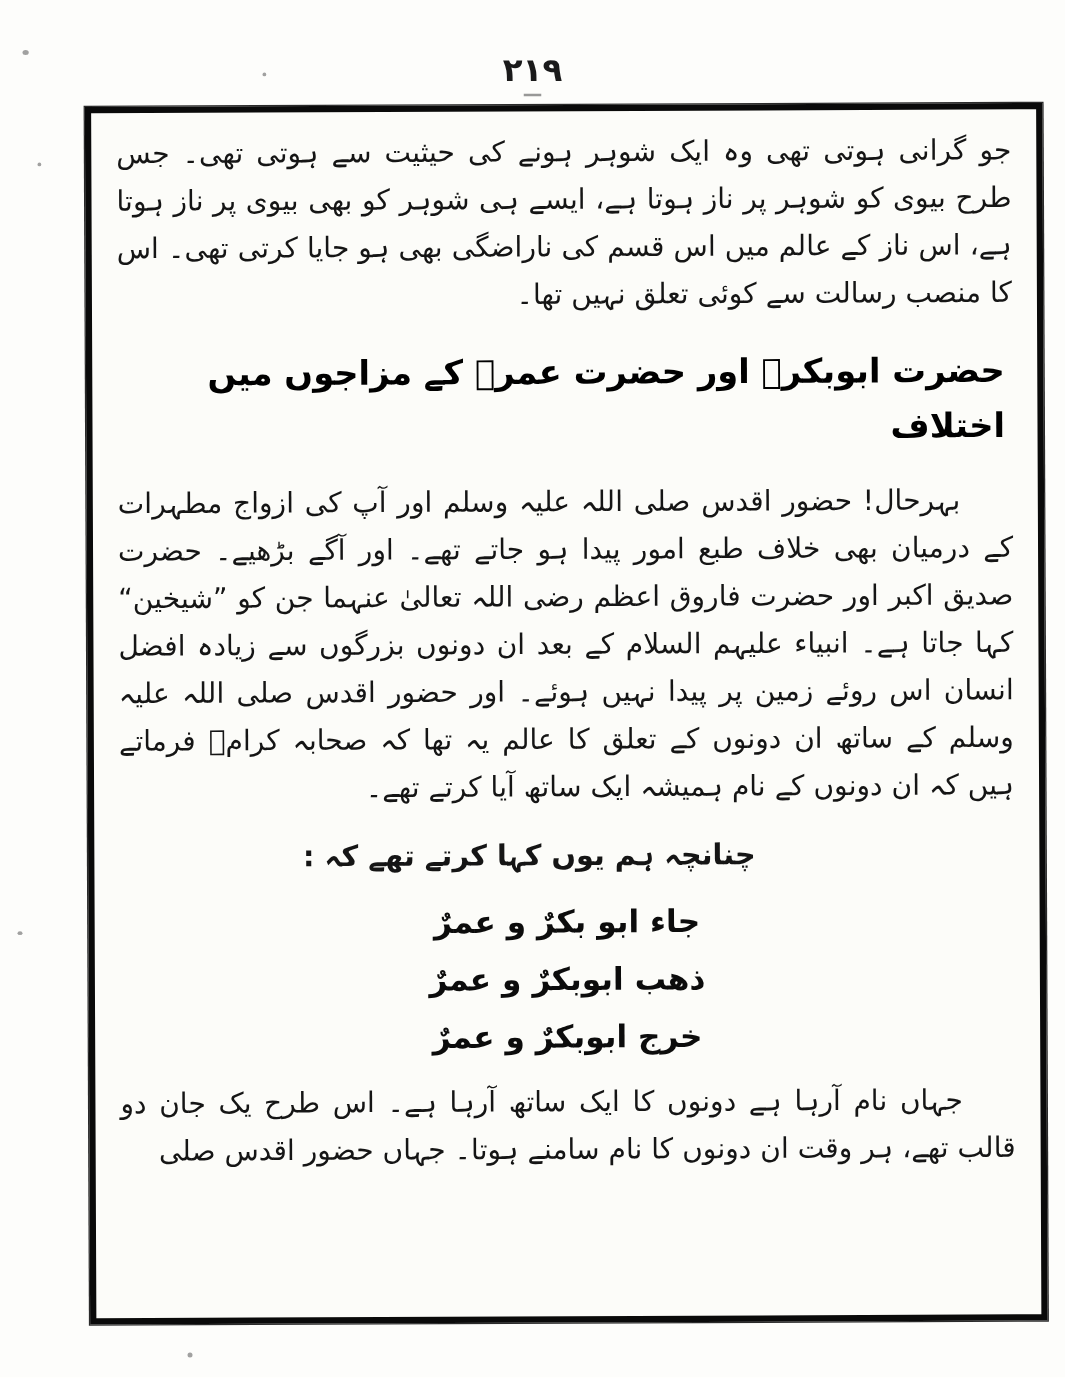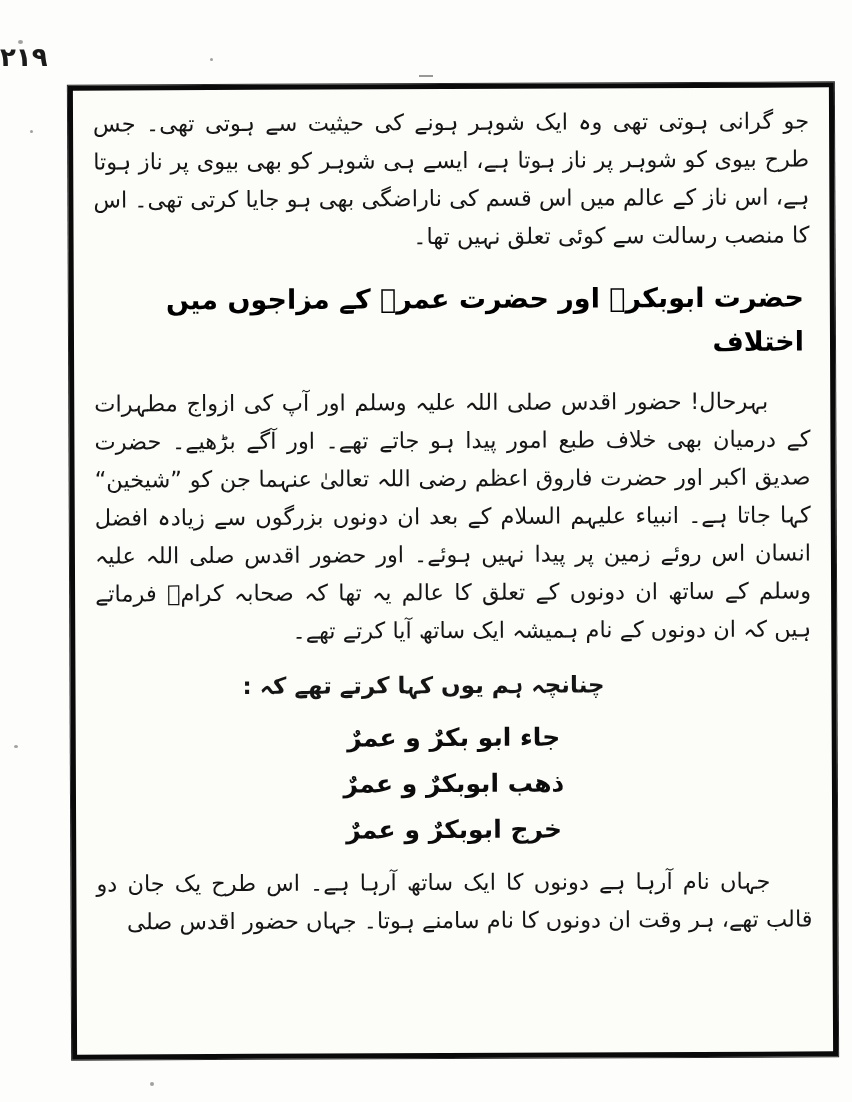--- a/index.html
+++ b/index.html
@@ -29,21 +29,21 @@
     background: #555;
     border-radius: 50%;
     opacity: .55;
   }
 
   .page-number {
     position: absolute;
     top: 42px;
     left: 0;
     right: 0;
-    text-align: left;
+    text-align: center;
     font-size: 26px;
     font-weight: bold;
     letter-spacing: 2px;
     color: #1a1a1a;
   }
   .page-number::after {
     content: "";
     display: block;
     width: 14px;
     height: 2px;

